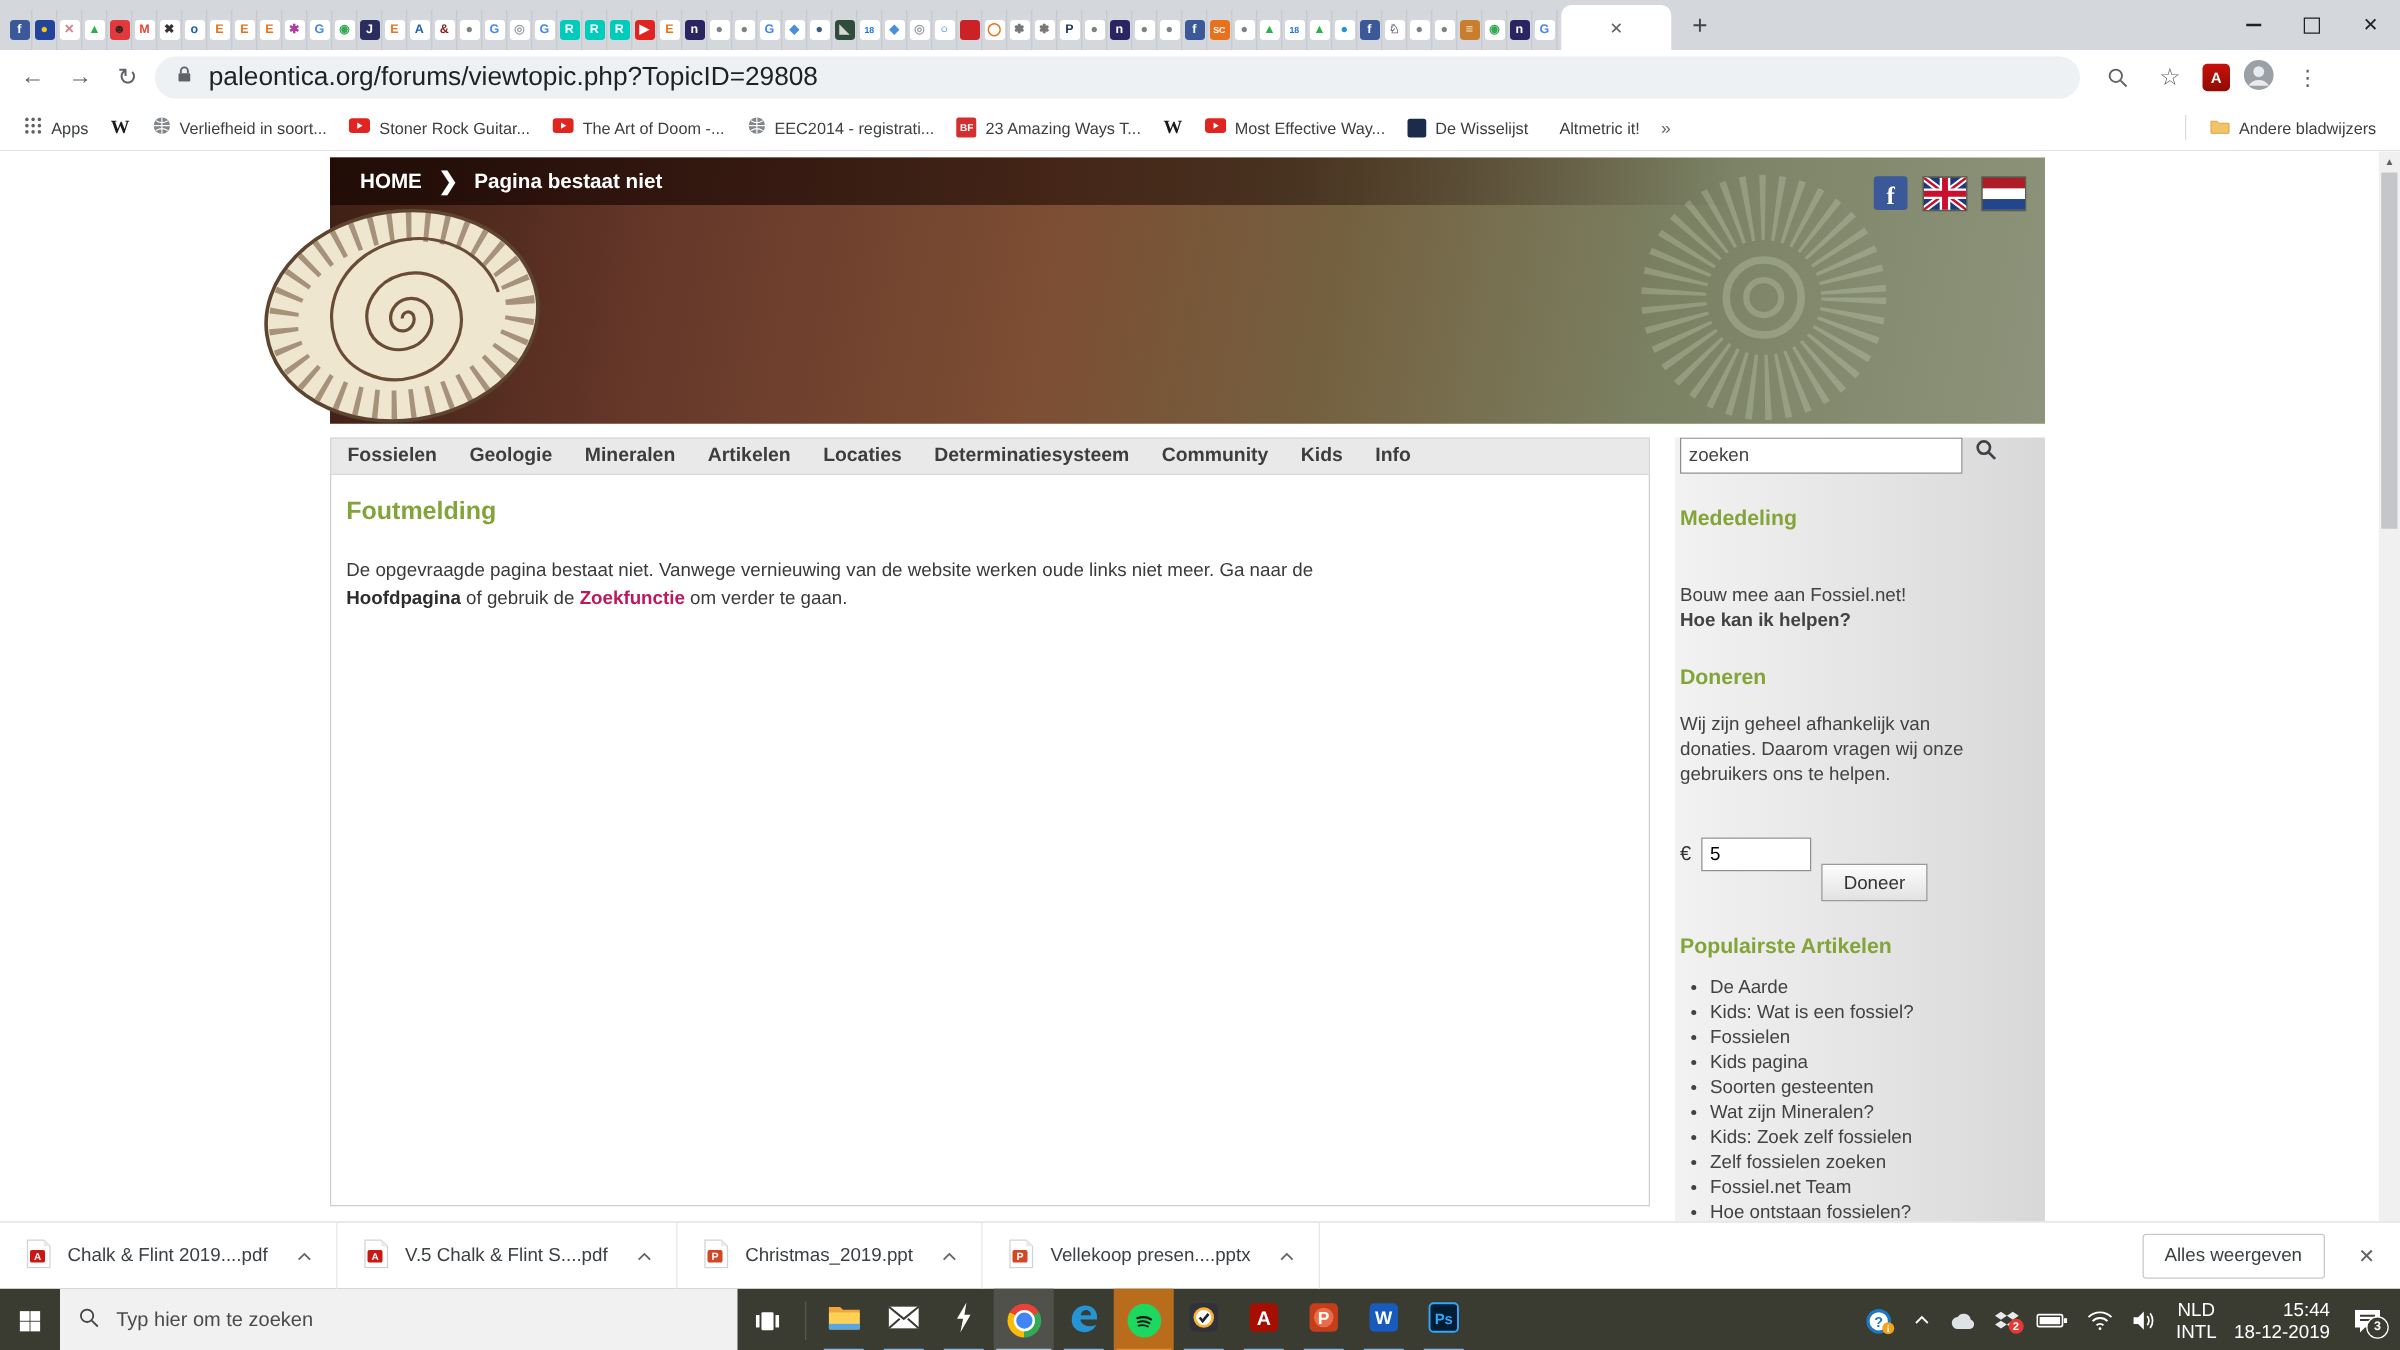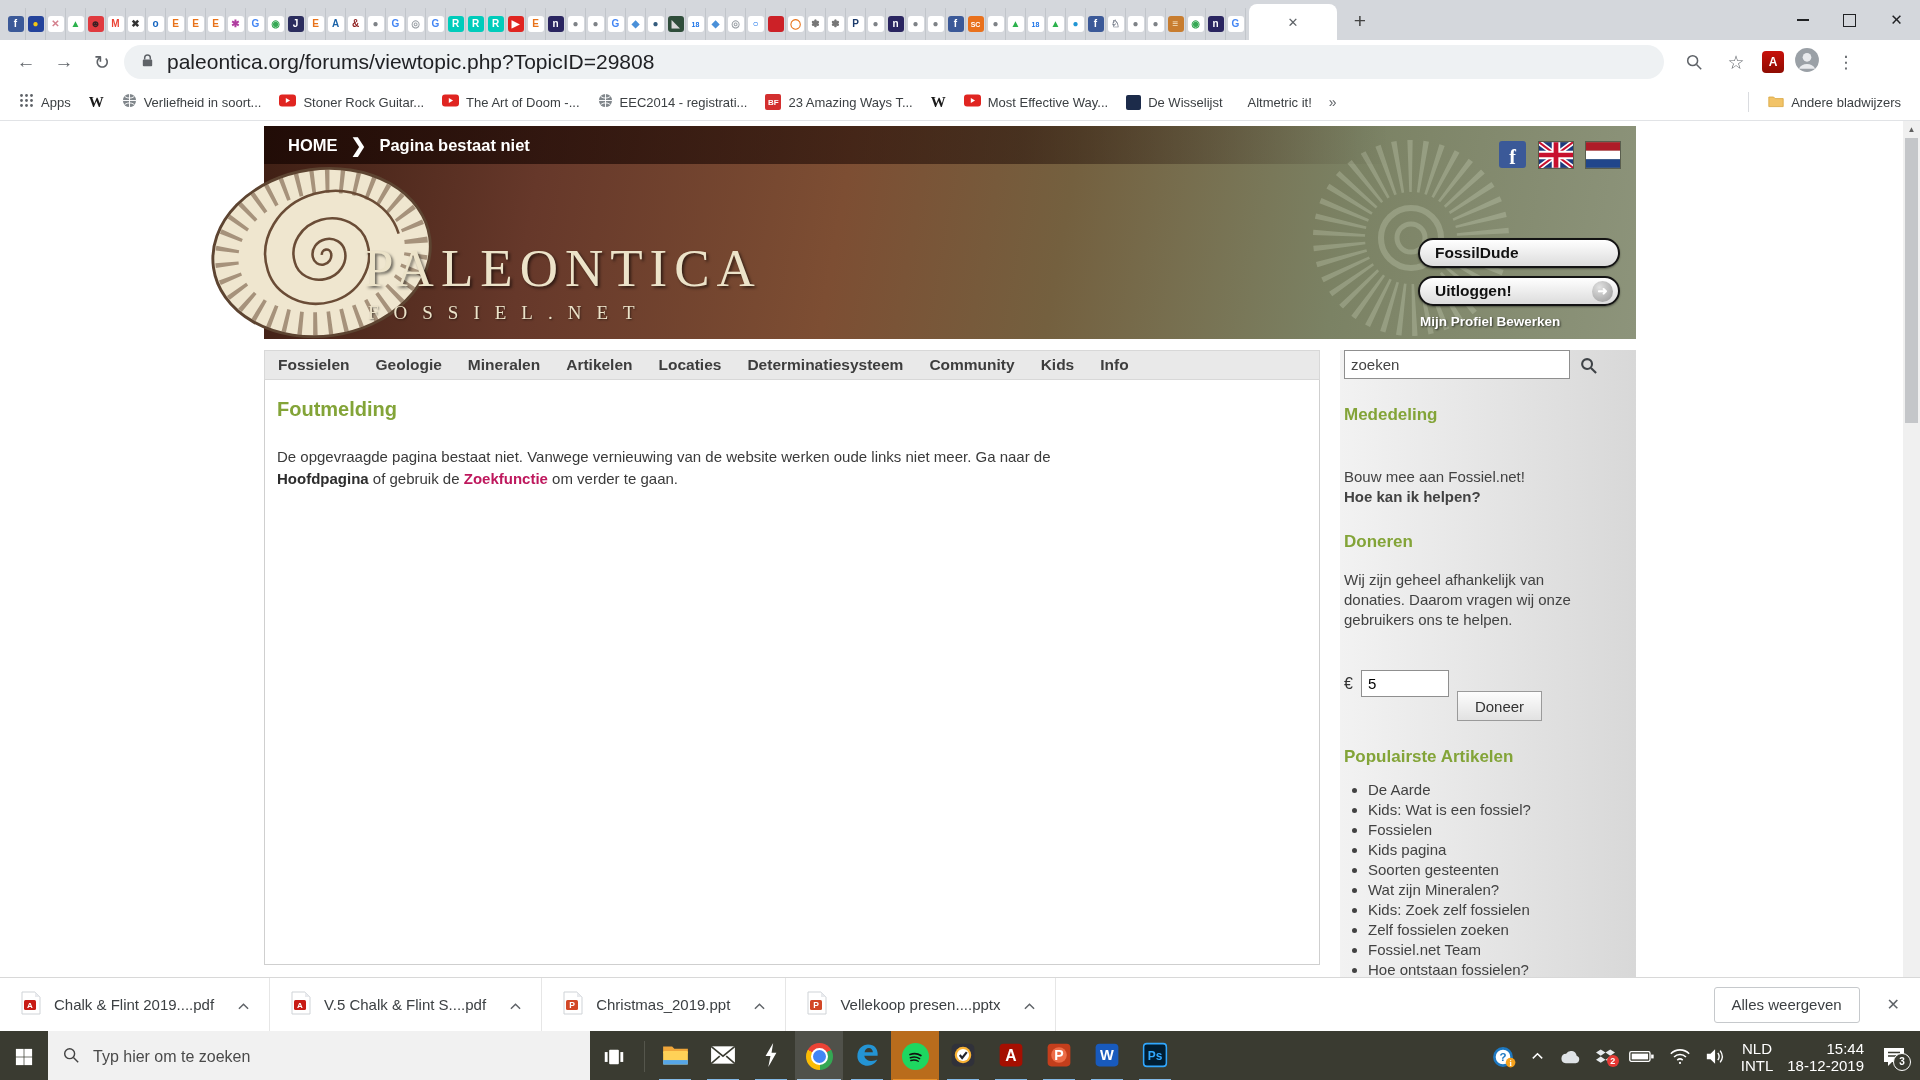--- a/index.html
+++ b/index.html
@@ -62,21 +62,21 @@
   .maincol{width:1056px;}
   .nav{height:30px;background:#e9e9e9;border:1px solid #d8d8d8;box-sizing:border-box;display:flex;align-items:center;gap:26px;padding:0 13px;font-size:15.5px;font-weight:bold;color:#3d3d3d;}
   .nav span{cursor:pointer;}
   .mainbox{border:1px solid #cfcfcf;border-top:none;min-height:585px;padding:18px 12px 0;box-sizing:border-box;background:#fff;}
   .h-error{color:#83a438;font-size:20px;font-weight:bold;}
   .ptext{margin-top:25px;font-size:15px;color:#3a3a3a;line-height:1.45;max-width:845px;}
   .lnk-bold{font-weight:bold;color:#2d2d2d;cursor:pointer;}
   .lnk-brown{font-weight:bold;color:#be185d;cursor:pointer;}
 
   .sidebar{width:296px;height:627px;background:linear-gradient(90deg,#f2f2f2,#d8d8d8);padding-left:4px;box-sizing:border-box;overflow:hidden;}
-  .search-row{display:flex;align-items:flex-end;gap:9px;padding-top:0;}
+  .search-row{display:flex;align-items:flex-start;gap:9px;padding-top:0;}
   .search-input{width:212px;height:27px;border:1px solid #8f8f8f;font-size:15px;color:#444;padding:0 6px;background:#fff;font-family:"Liberation Sans",sans-serif;}
   .sb-h{color:#83a438;font-weight:bold;font-size:17px;}
   .sb-text{font-size:15px;color:#424242;line-height:1.35;}
   .donate-row{display:flex;align-items:center;gap:8px;margin-top:16px;}
   .euro{font-size:16px;color:#333;}
   .donate-input{width:74px;height:25px;border:1px solid #8f8f8f;font-size:15px;padding:0 6px;font-family:"Liberation Sans",sans-serif;}
   .donate-btn{height:30px;padding:0 17px;border:1px solid #9a9a9a;background:linear-gradient(#fdfdfd,#e2e2e2);font-size:15px;color:#333;font-family:"Liberation Sans",sans-serif;margin-top:45px;}
   ul.pop{list-style:disc;padding-left:24px;margin:14px 0 0;color:#555;}
   ul.pop li{font-size:15px;color:#424242;margin:3px 0;cursor:pointer;}
 
@@ -450,48 +450,34 @@
         <div class="crumbbar">
           <span>HOME</span>
           <span class="crumb-sep">❯</span>
           <span>Pagina bestaat niet</span>
         </div>
         <svg class="ammonite" width="235" height="180" viewBox="0 0 200 155">
           <ellipse cx="100" cy="78" rx="94" ry="72" fill="#efe6cf" stroke="#5d4431" stroke-width="2.5"></ellipse>
           <ellipse cx="100" cy="78" rx="82" ry="61" fill="none" stroke="rgba(106,76,54,.55)" stroke-width="20" stroke-dasharray="3.5 9"></ellipse>
           <path d="M100 80 a4 4 0 1 1 8 0 a8 8 0 1 1 -16 1 a14 13 0 1 1 28 -2 a22 20 0 1 1 -44 4 a32 29 0 1 1 64 -8 a44 40 0 1 1 -88 12 a58 52 0 1 1 116 -16" fill="none" stroke="#6a4c36" stroke-width="2.2"></path>
         </svg>
-        <div class="logo">
-          <div class="logo-title">PALEONTICA</div>
-          <div class="logo-sub">FOSSIEL.NET</div>
-        </div>
         <div class="flags">
           <div class="fbicon">f</div>
           <svg class="flag" viewBox="0 0 36 27">
             <rect width="36" height="27" fill="#1e3a7d"></rect>
             <path d="M0 0 L36 27 M36 0 L0 27" stroke="#fff" stroke-width="5.5"></path>
             <path d="M0 0 L36 27 M36 0 L0 27" stroke="#c8102e" stroke-width="2.2"></path>
             <path d="M18 0 V27 M0 13.5 H36" stroke="#fff" stroke-width="9"></path>
             <path d="M18 0 V27 M0 13.5 H36" stroke="#c8102e" stroke-width="5"></path>
           </svg>
           <svg class="flag" viewBox="0 0 36 27">
             <rect width="36" height="9" fill="#ae1c28"></rect>
               <rect y="9" width="36" height="9" fill="#fff"></rect>
               <rect y="18" width="36" height="9" fill="#21468b"></rect>
           </svg>
-        </div>
-        <div class="account">
-          <div class="pill">
-            <span>FossilDude</span>
-          </div>
-          <div class="pill">
-            <span>Uitloggen!</span>
-            <span class="pill-arrow">➜</span>
-          </div>
-          <div class="profile-link">Mijn Profiel Bewerken</div>
         </div>
       </div>
 
       <div class="columns">
         <div class="maincol">
           <div class="nav" id="site-nav">
               <span>Fossielen</span>
               <span>Geologie</span>
               <span>Mineralen</span>
               <span>Artikelen</span>

